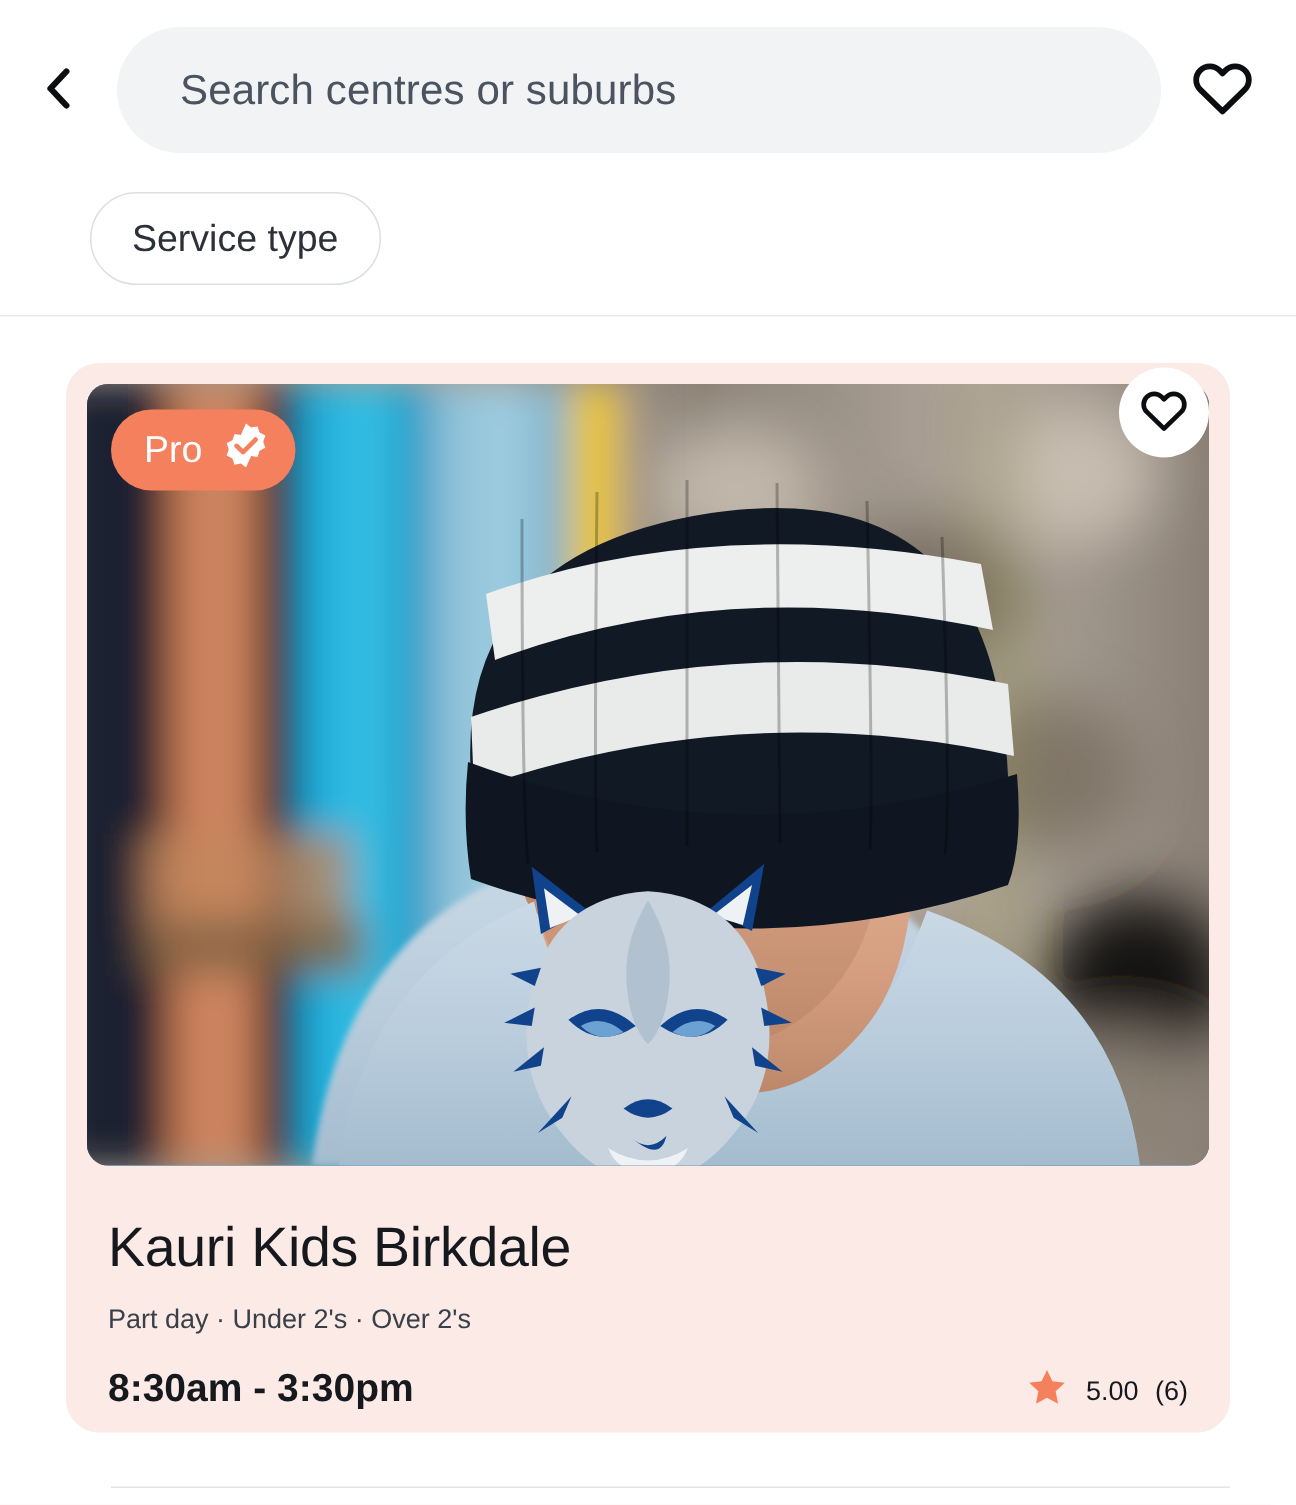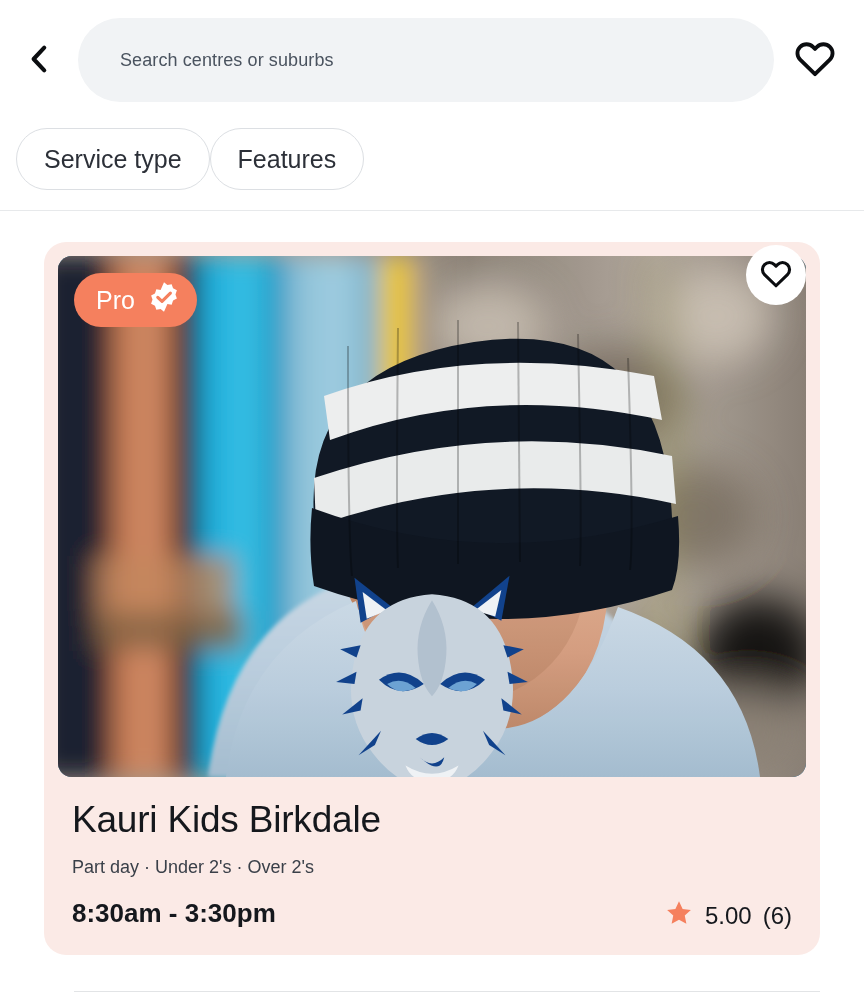--- a/index.html
+++ b/index.html
@@ -34,41 +34,42 @@
   }
   .search-bar {
     flex: 1 1 auto;
     height: 84px;
     background: #f1f3f5;
     border-radius: 42px;
     display: flex;
     align-items: center;
     padding: 0 42px;
     border: none;
-    font-size: 18px;
+    font-size: 28px;
     color: #4a535f;
     font-family: "Liberation Sans", sans-serif;
     outline: none;
     letter-spacing: 0.1px;
   }
   .search-bar::placeholder { color: #4a535f; opacity: 1; }
   .fav-btn {
     width: 54px; height: 54px;
     display: flex; align-items: center; justify-content: center;
     flex: 0 0 54px;
     background: transparent; border: none;
     cursor: pointer;
   }
 
   .chips-row {
     display: flex;
     align-items: center;
-    gap: 0;
+    gap: 24px;
     padding: 0 16px;
     margin-top: 8px;
+    margin-left: 44px;
   }
   .chip {
     height: 62px;
     border: 1.6px solid #dcdfe3;
     border-radius: 34px;
     background: #ffffff;
     display: inline-flex;
     align-items: center;
     padding: 0 27px;
     font-size: 25px;
@@ -133,20 +134,21 @@
     cursor: pointer;
     border: none;
   }
 
   .card-body { padding: 22px 14px 0 14px; }
   .card-title {
     font-size: 37px;
     color: #15181d;
     letter-spacing: -0.2px;
     line-height: 1.12;
+    margin-top: 12px;
   }
   .card-subtitle {
     margin-top: 17px;
     font-size: 18px;
     color: #3a4049;
   }
   .card-meta {
     margin-top: 20px;
     display: flex;
     align-items: flex-start;
@@ -154,21 +156,21 @@
   }
   .card-hours {
     font-size: 26px;
     font-weight: bold;
     color: #15181d;
   }
   .card-rating {
     display: inline-flex;
     align-items: center;
     gap: 11px;
-    font-size: 24px;
+    font-size: 18px;
     color: #15181d;
   }
 
   .list-divider {
     margin: 36px 30px 0 30px;
     height: 1px;
     background: #e2e4e6;
     width: 746px;
   }
 </style>
@@ -193,21 +195,20 @@
       <span>
         <svg width="44" height="44" viewBox="0 0 24 24" fill="none" stroke="#0b0d10" stroke-width="2.1" stroke-linecap="round" stroke-linejoin="round">
           <path d="M12 20.3 3.9 12.4a4.9 4.9 0 0 1 0-7 4.9 4.9 0 0 1 7 0l1.1 1.1 1.1-1.1a4.9 4.9 0 0 1 7 0 4.9 4.9 0 0 1 0 7z"></path>
         </svg>
       </span>
     </button>
   </div>
 
   <div class="chips-row">
     <button class="chip">Service type</button>
-    <button class="chip">Features</button>
   </div>
 </div>
 
 <div class="results">
 
   <div class="card">
 
     <div class="card-media">
       <div class="photo">
         <svg viewBox="0 0 748 521" preserveAspectRatio="xMidYMid slice">

